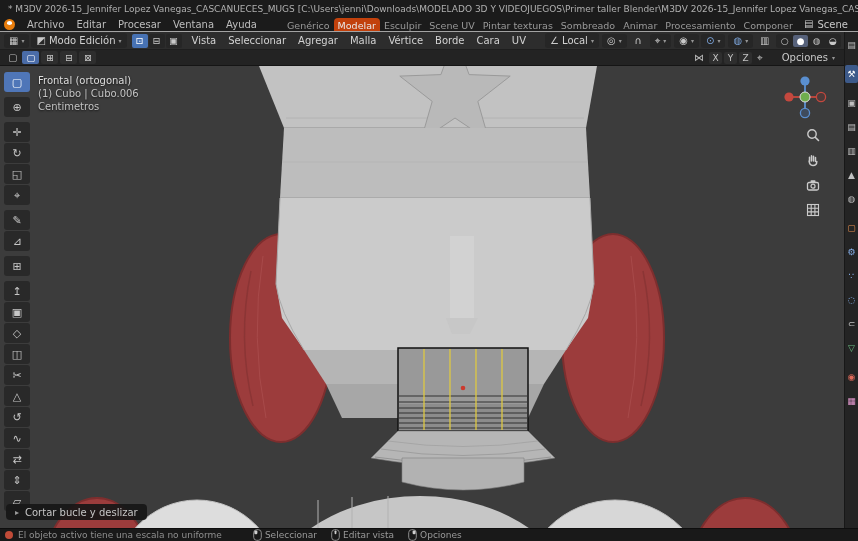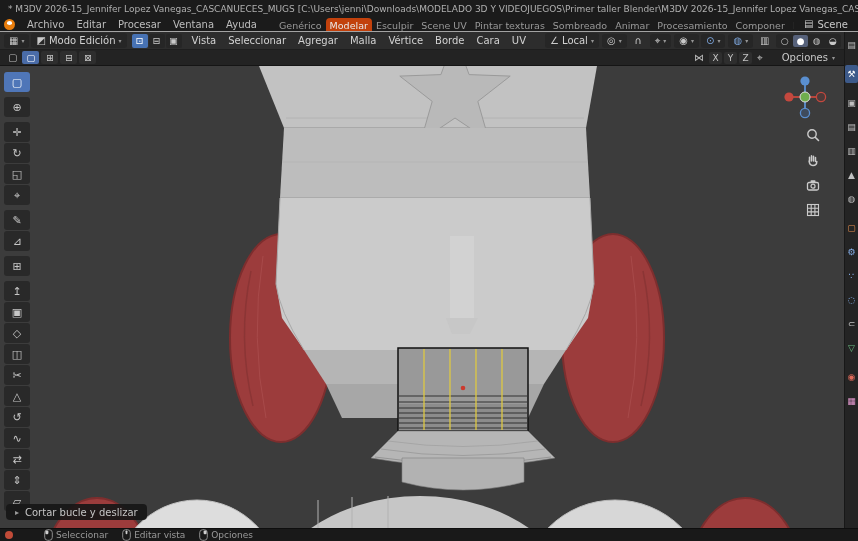--- a/index.html
+++ b/index.html
@@ -11,21 +11,21 @@
   .titlebar{position:absolute;left:0;top:0;width:858px;height:17px;background:#1b1b1b;
     display:flex;align-items:center;padding:0 8px;font-size:9px;color:#b0b0b0;
     white-space:nowrap;overflow:hidden}
 
   
   .menubar{position:absolute;left:0;top:17px;width:858px;height:15px;background:#1b1b1b;
     display:flex;align-items:center;font-size:10px;color:#bdbdbd;border-bottom:1px solid #a3a3a3}
   .blender-logo{width:11px;height:11px;margin:0 6px 0 4px;border-radius:50%;background:#e87d0d;position:relative;flex:none}
   .blender-logo::after{content:"";position:absolute;left:3px;top:2.5px;width:5px;height:3.5px;border-radius:50%;background:#fff}
   .menu-item{padding:0 6px;white-space:nowrap}
-  .ws-tabs{display:flex;align-items:center;height:100%;margin-left:12px;overflow:hidden}
+  .ws-tabs{display:flex;align-items:center;height:100%;margin-left:20px;overflow:hidden}
   .ws-tab{padding:2px 4px 0;font-size:9.5px;color:#999;white-space:nowrap;display:flex;align-items:center;border-radius:4px 4px 0 0}
   .ws-tab.active{background:#c2410c;color:#e9e9e9}
   .scene-sel{margin-left:auto;display:flex;align-items:center;gap:4px;padding:0 10px;color:#c9c9c9;white-space:nowrap}
 
   
   .main{position:absolute;left:0;top:32px;width:844px;height:496px;display:flex;flex-direction:column}
 
   
   .header{height:18px;background:#2d2d2d;border-bottom:1px solid #1e1e1e;display:flex;
     align-items:center;gap:2px;padding:0 4px;font-size:10px;color:#d2d2d2;white-space:nowrap}
@@ -281,20 +281,25 @@
         <div class="tool">◫</div>
         <div class="tool">✂</div>
         <div class="tool">△</div>
         <div class="tool">↺</div>
         <div class="tool">∿</div>
         <div class="tool">⇄</div>
         <div class="tool">⇕</div>
         <div class="tool">▱</div>
       </div>
 
+      <div class="vp-info">
+        <div class="l1">Frontal (ortogonal)</div>
+        <div>(1) Cubo | Cubo.006</div>
+        <div>Centimetros</div>
+      </div>
 
       <div class="nav-gizmo">
         <svg width="46" height="46" viewBox="0 0 46 46" xmlns="http://www.w3.org/2000/svg">
           <line x1="23" y1="7" x2="23" y2="39" stroke="#5a8fd0" stroke-width="1.8"></line>
           <line x1="7" y1="23" x2="39" y2="23" stroke="#c4483e" stroke-width="1.8"></line>
           <circle cx="23" cy="7" r="4.6" fill="#5a8fd0"></circle>
           <circle cx="23" cy="39" r="4.6" fill="#3f4b5c" stroke="#5a8fd0" stroke-width="1.3"></circle>
           <circle cx="7" cy="23" r="4.6" fill="#c4483e"></circle>
           <circle cx="39" cy="23" r="4.6" fill="#4d3a39" stroke="#c4483e" stroke-width="1.3"></circle>
           <circle cx="23" cy="23" r="5" fill="#6fae4e" stroke="#dddddd" stroke-width="1"></circle>
@@ -349,20 +354,21 @@
     <div class="ptab" style="color:#84aee8">∵</div>
     <div class="ptab" style="color:#84aee8">◌</div>
     <div class="ptab">⊂</div>
     <div class="ptab" style="color:#6cc183">▽</div>
     <div class="ptab railgap" style="color:#e06a5a">◉</div>
     <div class="ptab" style="color:#e298cd">▦</div>
   </div>
 
   <div class="statusbar">
     <span class="warnicon"></span>
+    <span>El objeto activo tiene una escala no uniforme</span>
     <div class="hints">
       <span class="hint">
         <svg width="9" height="12" viewBox="0 0 9 12">
             <rect x="0.7" y="0.7" width="7.6" height="10.6" rx="3" fill="none" stroke="#8d8d8d" stroke-width="1"></rect>
             <rect x="1.4" y="1.4" width="3" height="3.8" rx="1.2" fill="#cfcfcf"></rect>
           </svg>
         <span>Seleccionar</span>
       </span>
       <span class="hint">
         <svg width="9" height="12" viewBox="0 0 9 12">

